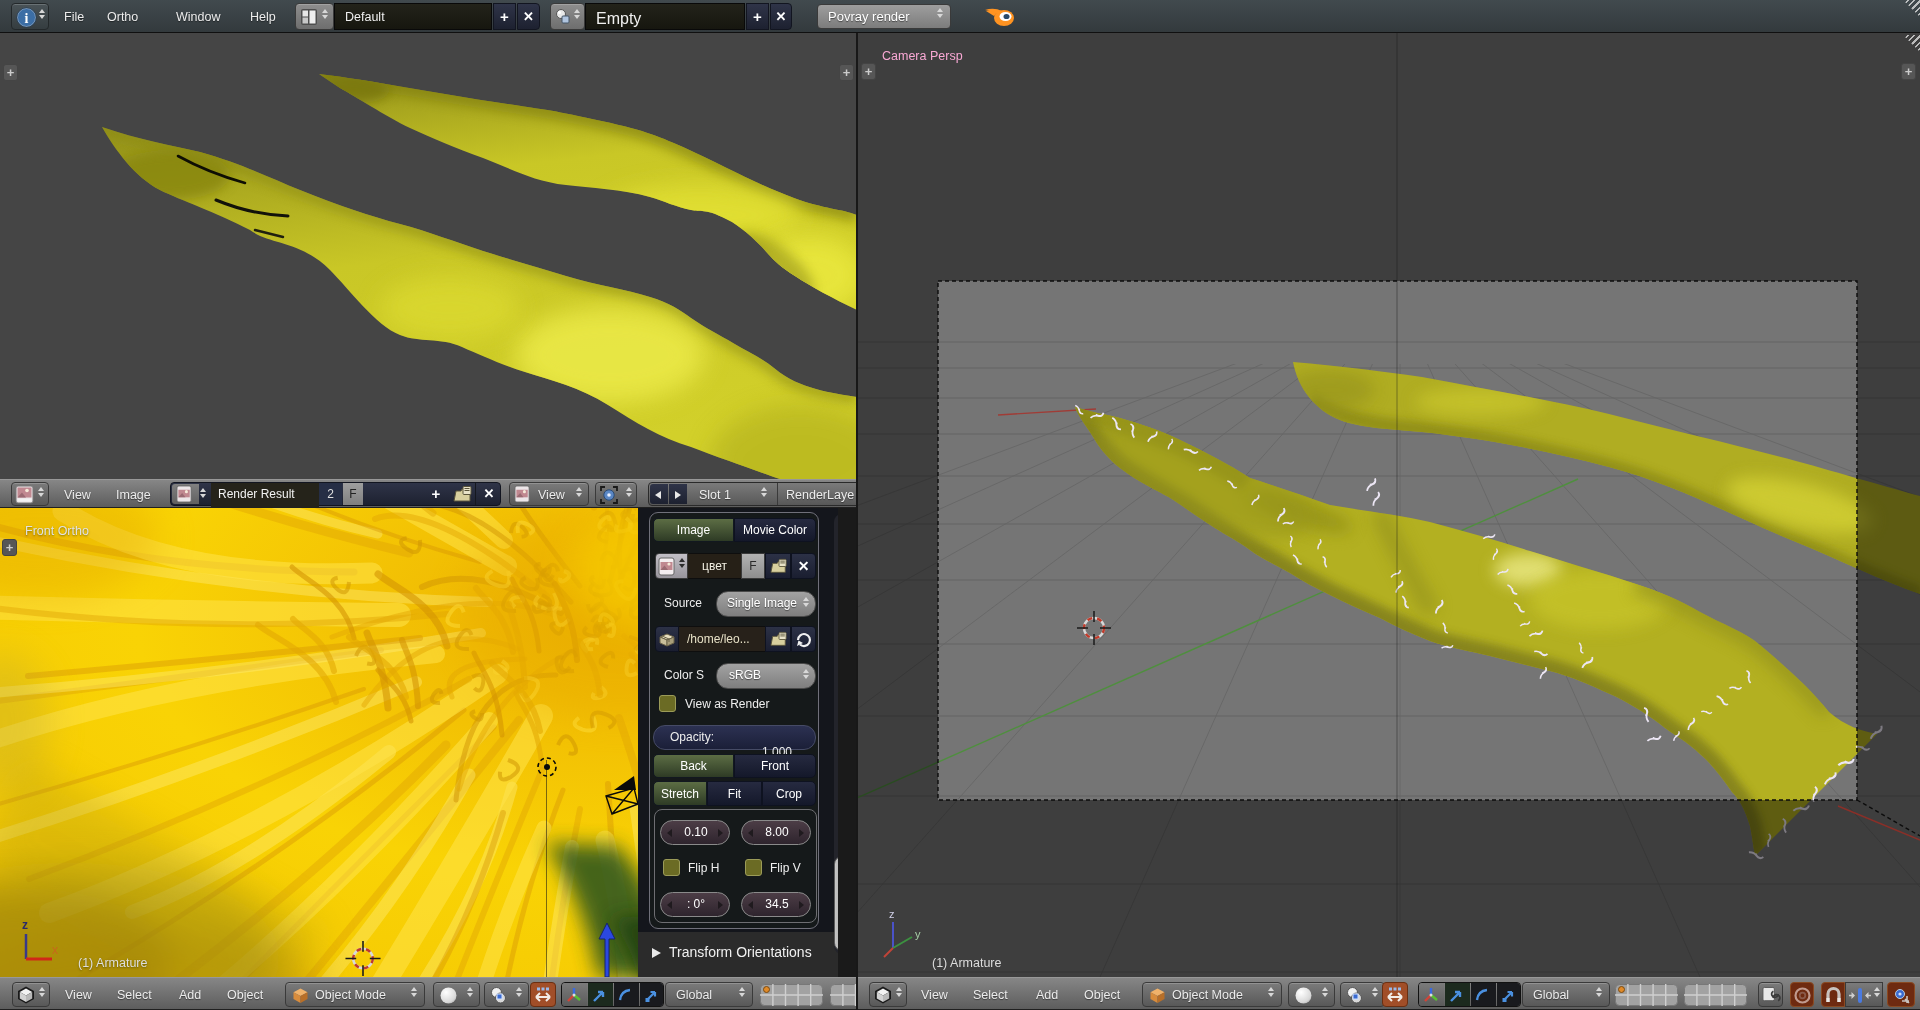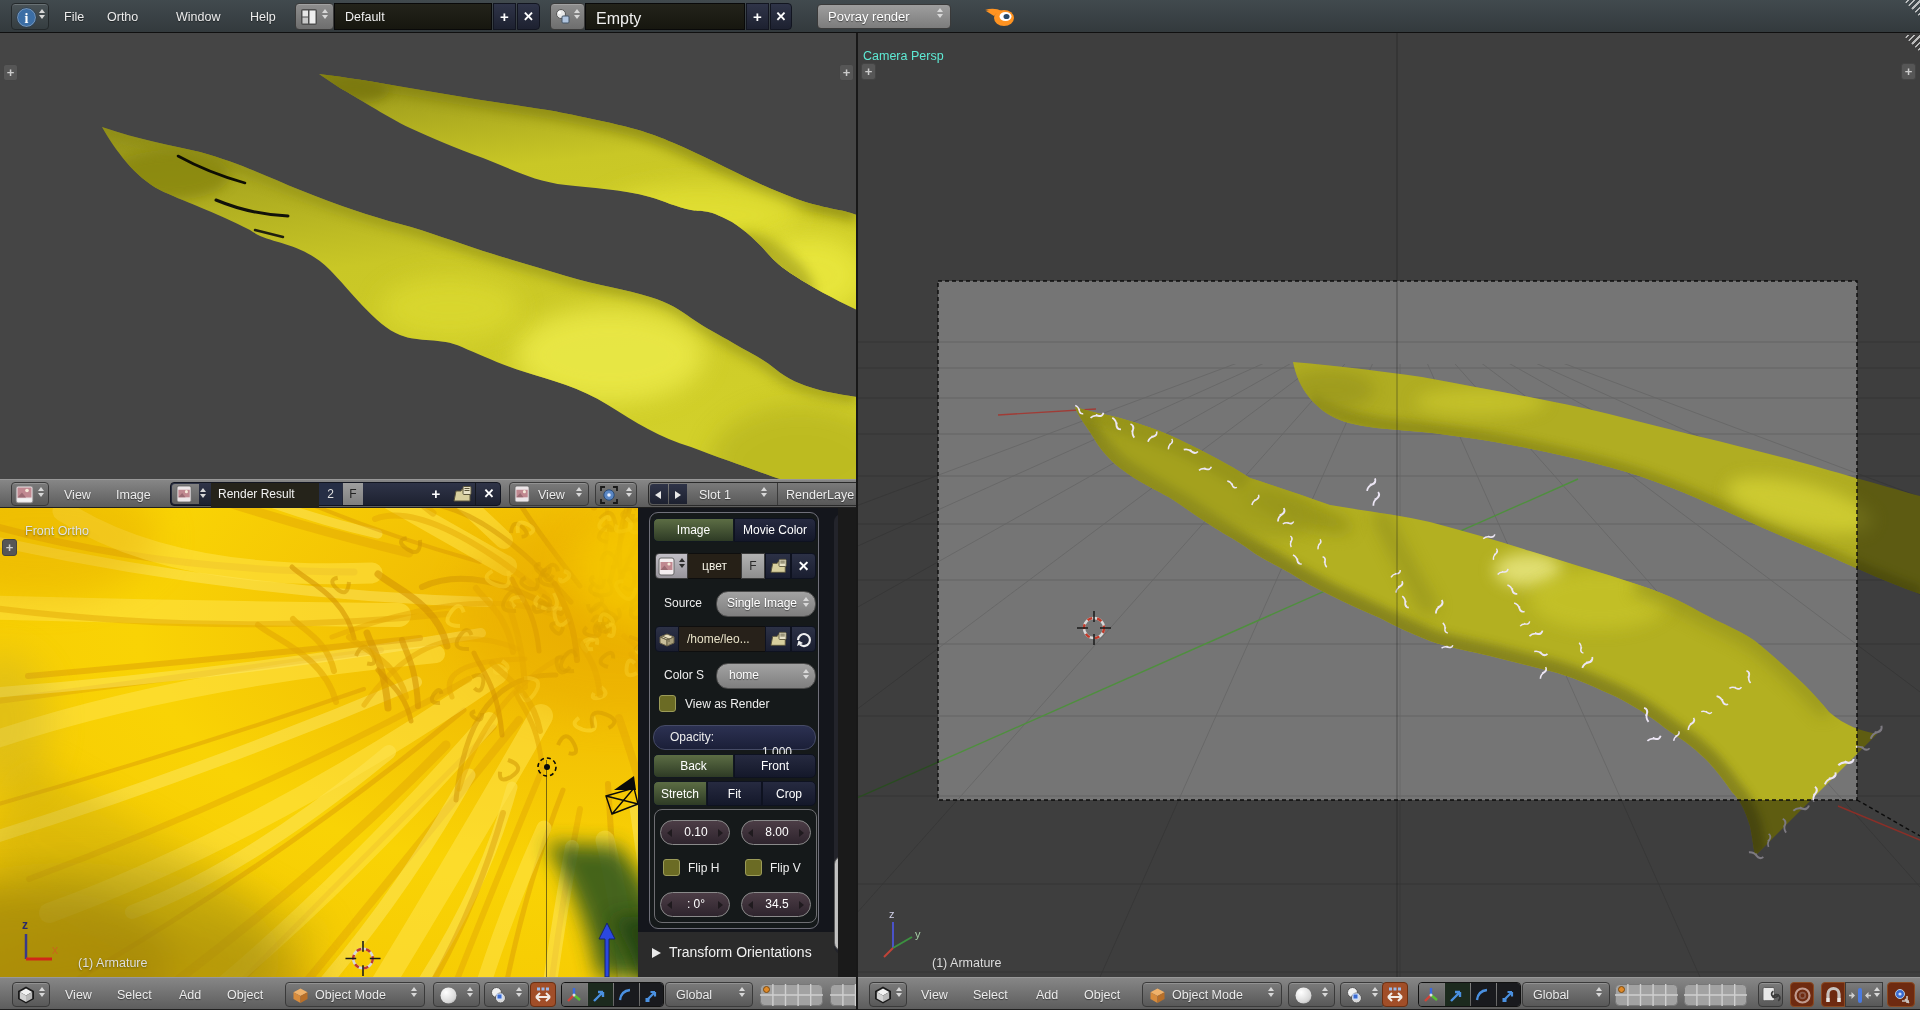--- a/index.html
+++ b/index.html
@@ -572,21 +572,21 @@
   </div>
   <div class="abs" style="left:153px;top:118px;width:25px;height:26px;background:linear-gradient(#2c3146,#1a1e30);border:1px solid #0e1220;border-radius:0 4px 4px 0">
     <svg class="abs" style="left:3px;top:4px" width="18" height="18" viewBox="0 0 18 18">
           <path d="M3,9 a6,6 0 1 1 2,4.5" fill="none" stroke="#f0f0f0" stroke-width="2.2"></path>
           <path d="M2,15 L3.5,9.5 L8,12 Z" fill="#f0f0f0"></path>
         </svg>
   </div>
 
   <div class="abs" style="left:26px;top:160px">Color S</div>
   <div class="abs" style="left:78px;top:155px;width:100px;height:26px;background:linear-gradient(#a2a2a2,#7e7e7e);border:1px solid #4a4a4a;border-radius:12px">
-    <div class="abs" style="left:12px;top:4px;color:#fff;text-shadow:0 1px 1px rgba(0,0,0,.5)">home</div>
+    <div class="abs" style="left:12px;top:4px;color:#fff;text-shadow:0 1px 1px rgba(0,0,0,.5)">sRGB</div>
     <div class="abs" style="left:86px;top:5px">
           <div class="up"></div>
           <div class="dn"></div>
         </div>
   </div>
 
   <div class="abs" style="left:21px;top:187px;width:17px;height:17px;background:#6b6b24;border:1px solid #9b9b58;border-radius:3px"></div>
   <div class="abs" style="left:47px;top:189px">View as Render</div>
 
   <div class="abs" style="left:15px;top:217px;width:163px;height:25px;background:linear-gradient(#2c3152,#1b1f38);border:1px solid #464b66;border-radius:12px">
@@ -881,21 +881,21 @@
   </g>
 
   <g transform="translate(893,948)">
     <path d="M0,0 V-26" stroke="#4a52c8" stroke-width="2"></path>
     <path d="M0,0 L19,-11" stroke="#3c9140" stroke-width="2"></path>
     <path d="M0,0 L-9,9" stroke="#c04438" stroke-width="2"></path>
     <text x="-4" y="-30" font-size="11" fill="#d0d0e8" font-family="Liberation Sans">z</text>
     <text x="22" y="-10" font-size="11" fill="#a8d0a8" font-family="Liberation Sans">y</text>
   </g>
 </svg>
-<div class="abs" style="left:5px;top:16px;color:#5eead4;font-size:12.5px">Camera Persp</div>
+<div class="abs" style="left:24px;top:16px;color:#f9a8d4;font-size:12.5px">Camera Persp</div>
 <div class="abs" style="left:74px;top:923px;color:#dcdcdc;font-size:12.5px">(1) Armature</div>
 <div class="plus" style="left:3px;top:30px">+</div>
 <div class="plus" style="left:1043px;top:30px">+</div>
 <div class="grip" style="right:0;top:2px;clip-path:polygon(100% 0,0 0,100% 100%)"></div>
   </div>
 
 <div class="abs hdr" id="v3drhdr" style="left:858px;top:977px;width:1062px;height:33px;overflow:hidden">
     <div class="abs btn" style="left:11px;top:4px;width:38px;height:25px">
     <svg class="abs" style="left:3px;top:2px" width="20" height="20" viewBox="0 0 20 20">
         <path d="M10,1.5 L18,6 L18,14 L10,18.5 L2,14 L2,6 Z" fill="#1a1a1a"></path>

